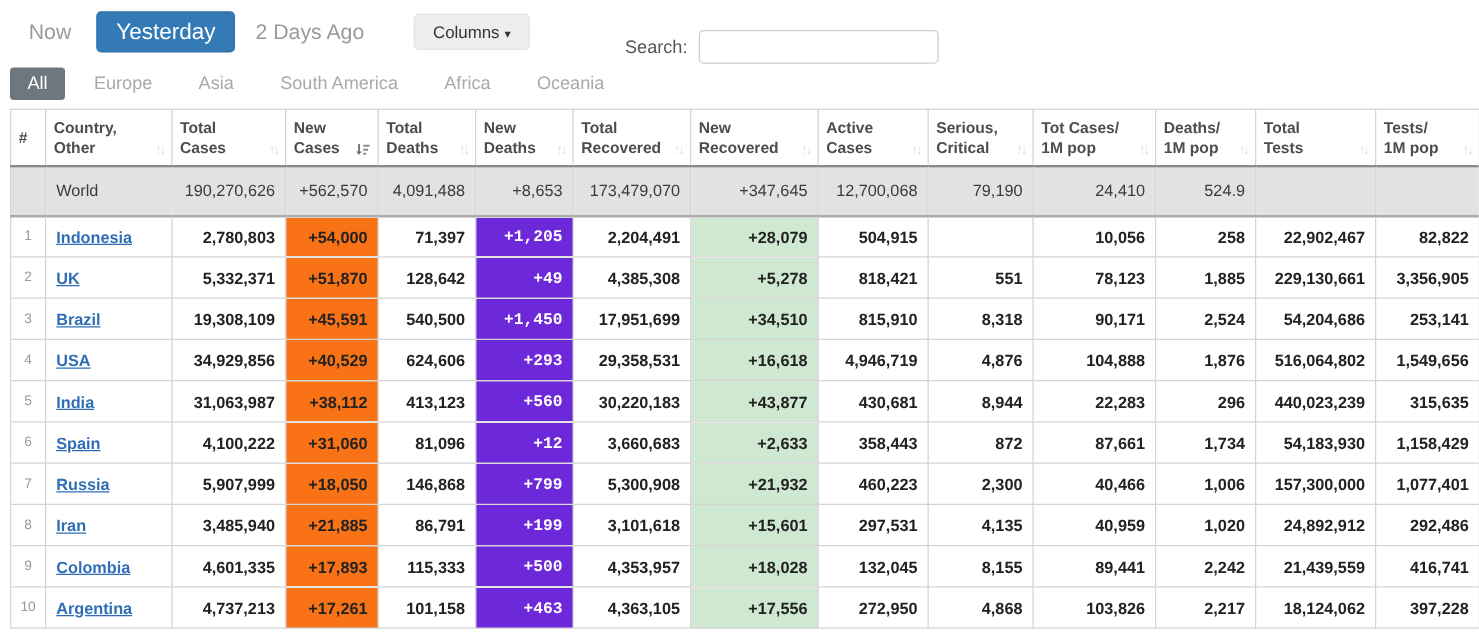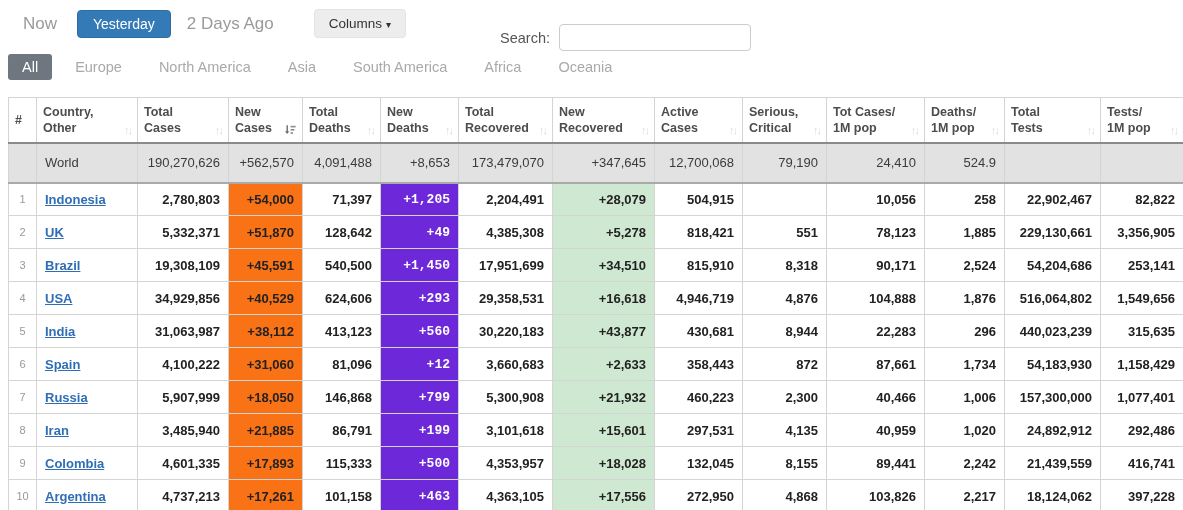--- a/index.html
+++ b/index.html
@@ -4,32 +4,32 @@
 <style>
   * { box-sizing: border-box; margin: 0; padding: 0; }
   html, body { width: 1183px; height: 510px; overflow: hidden; background: #fff;
     font-family: "Liberation Sans", sans-serif; }
 
   
   .toolbar { position: relative; height: 44px; padding-top: 9px; }
   .toolbar-inner { display: flex; align-items: center; margin-left: 23px; }
   .period-link { color: #9a9a9a; font-size: 17px; cursor: pointer; }
   .btn-yesterday { background: #337ab7; color: #fff; border: 1px solid #2e6da4;
-    border-radius: 4px; padding: 5px 15px; font-size: 14px; margin: 0 16px 0 20px; cursor: pointer; }
+    border-radius: 4px; padding: 5px 15px; font-size: 18px; margin: 0 16px 0 20px; cursor: pointer; }
   .lbl-2days { margin-right: 0; }
   .btn-columns { background: #ededed; color: #333; border: 1px solid #e3e3e3;
     border-radius: 4px; padding: 6px 14px; font-size: 13.5px; margin-left: 40px; cursor: pointer; }
   .btn-columns .caret { font-size: 10px; margin-left: 4px; color: #333; }
   .search-wrap { position: absolute; left: 500px; top: 24px; display: flex; align-items: center; }
   .search-label { color: #555; font-size: 14.5px; margin-right: 9px; }
   .search-input { width: 192px; height: 27px; border: 1px solid #ccc; border-radius: 4px;
     padding: 0 8px; font-size: 13px; outline: none; }
 
   
-  .tabs { display: flex; align-items: center; margin: 9px 0 16px 8px; height: 28px; }
+  .tabs { display: flex; align-items: center; margin: 9px 0 6px 8px; height: 28px; }
   .tab { color: #a9a9a9; font-size: 14.5px; padding: 5px 14px; margin-right: 9px;
     cursor: pointer; border-radius: 3px; }
   .tab.active { background: #6e7780; color: #fff; }
 
   
   table { border-collapse: collapse; table-layout: fixed; margin-left: 8px;
     width: 1175px; font-size: 13px; }
   th, td { border: 1px solid #d4d4d4; overflow: hidden; white-space: nowrap; }
   thead th { height: 45px; vertical-align: middle; text-align: left;
     padding: 3px 4px 3px 6px; color: #4d4d4d; font-weight: bold; font-size: 12.5px;
@@ -63,21 +63,20 @@
   </div>
   <div class="search-wrap">
     <span class="search-label">Search:</span>
     <input class="search-input" type="text" placeholder="" style="">
   </div>
 </div>
 
 <div class="tabs">
     <div class="tab active">All</div>
     <div class="tab">Europe</div>
-    <div class="tab">North America</div>
     <div class="tab">Asia</div>
     <div class="tab">South America</div>
     <div class="tab">Africa</div>
     <div class="tab">Oceania</div>
   </div>
 
 <table>
   <colgroup>
       <col style="width: 28px;">
       <col style="width: 101px;">

